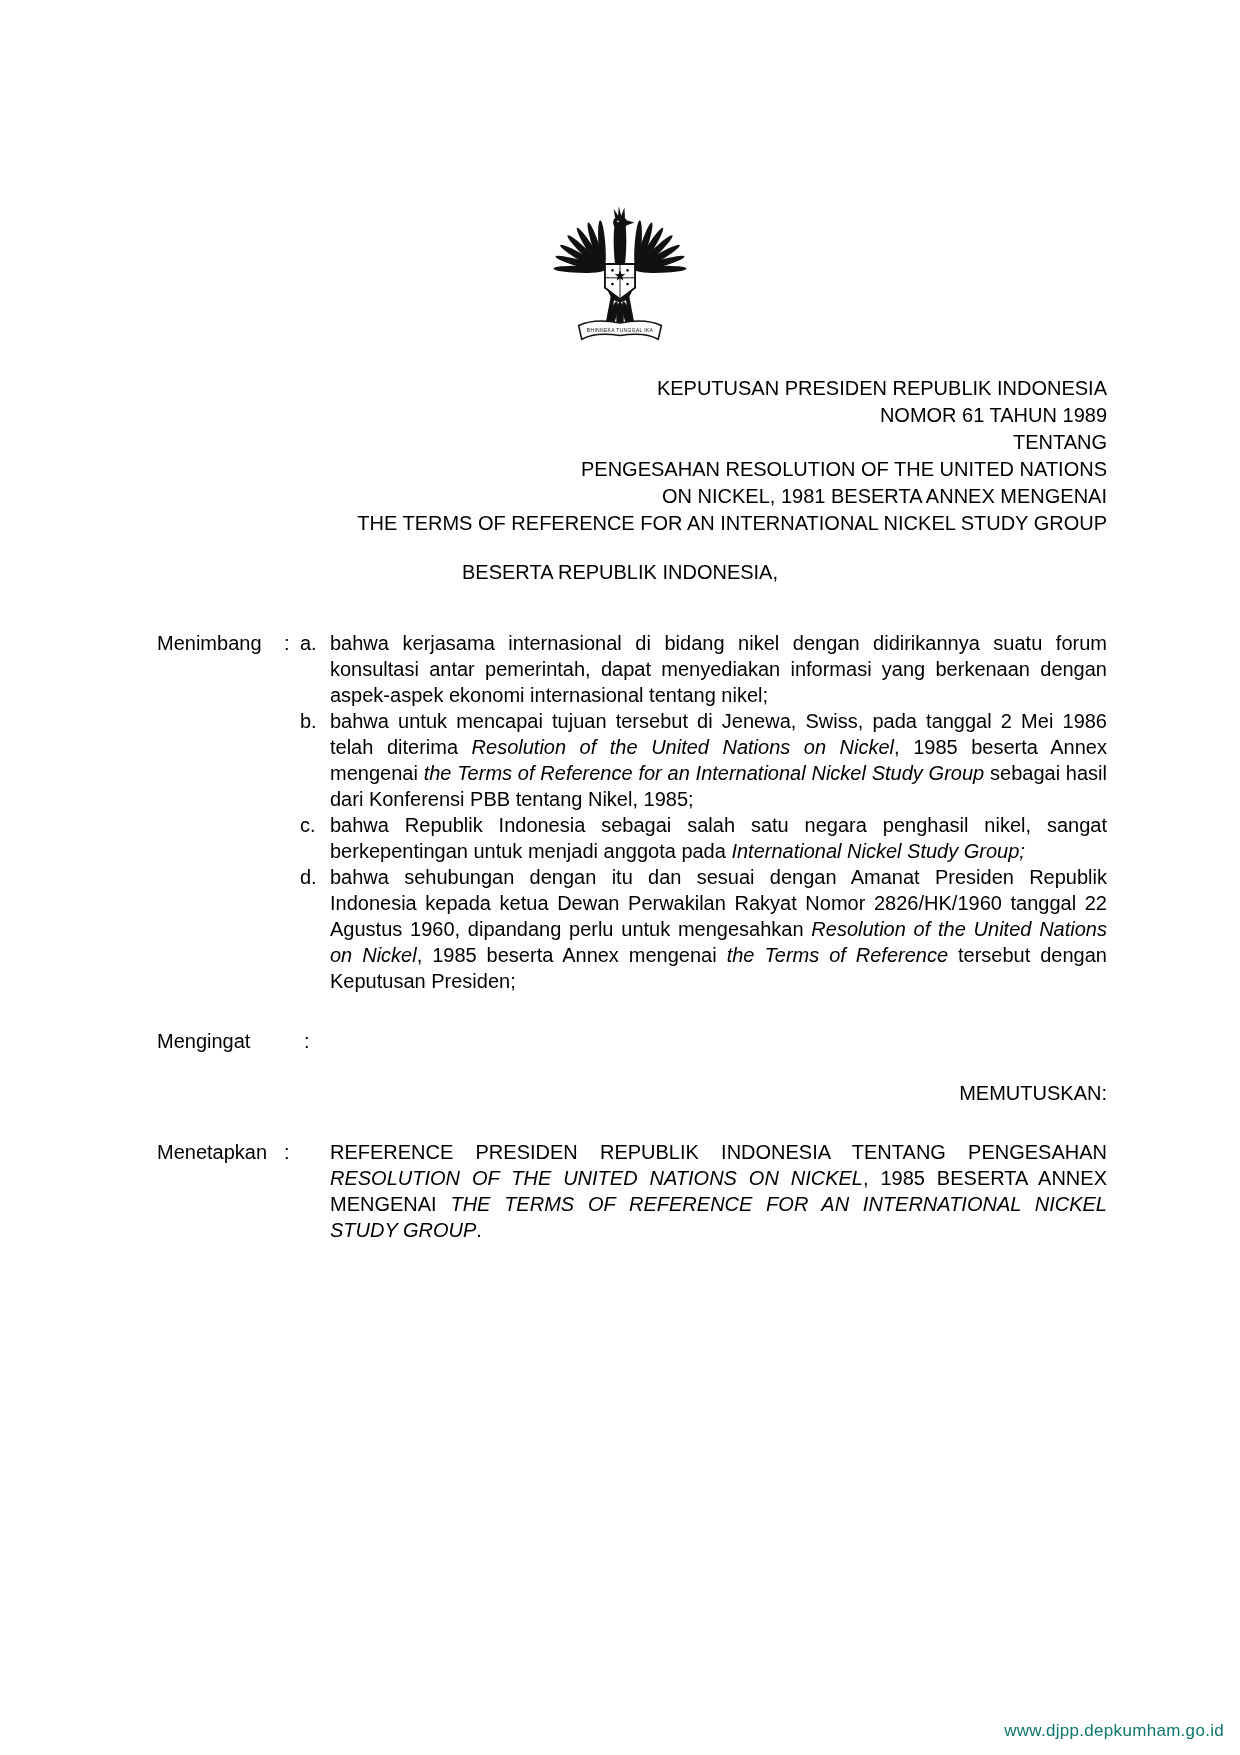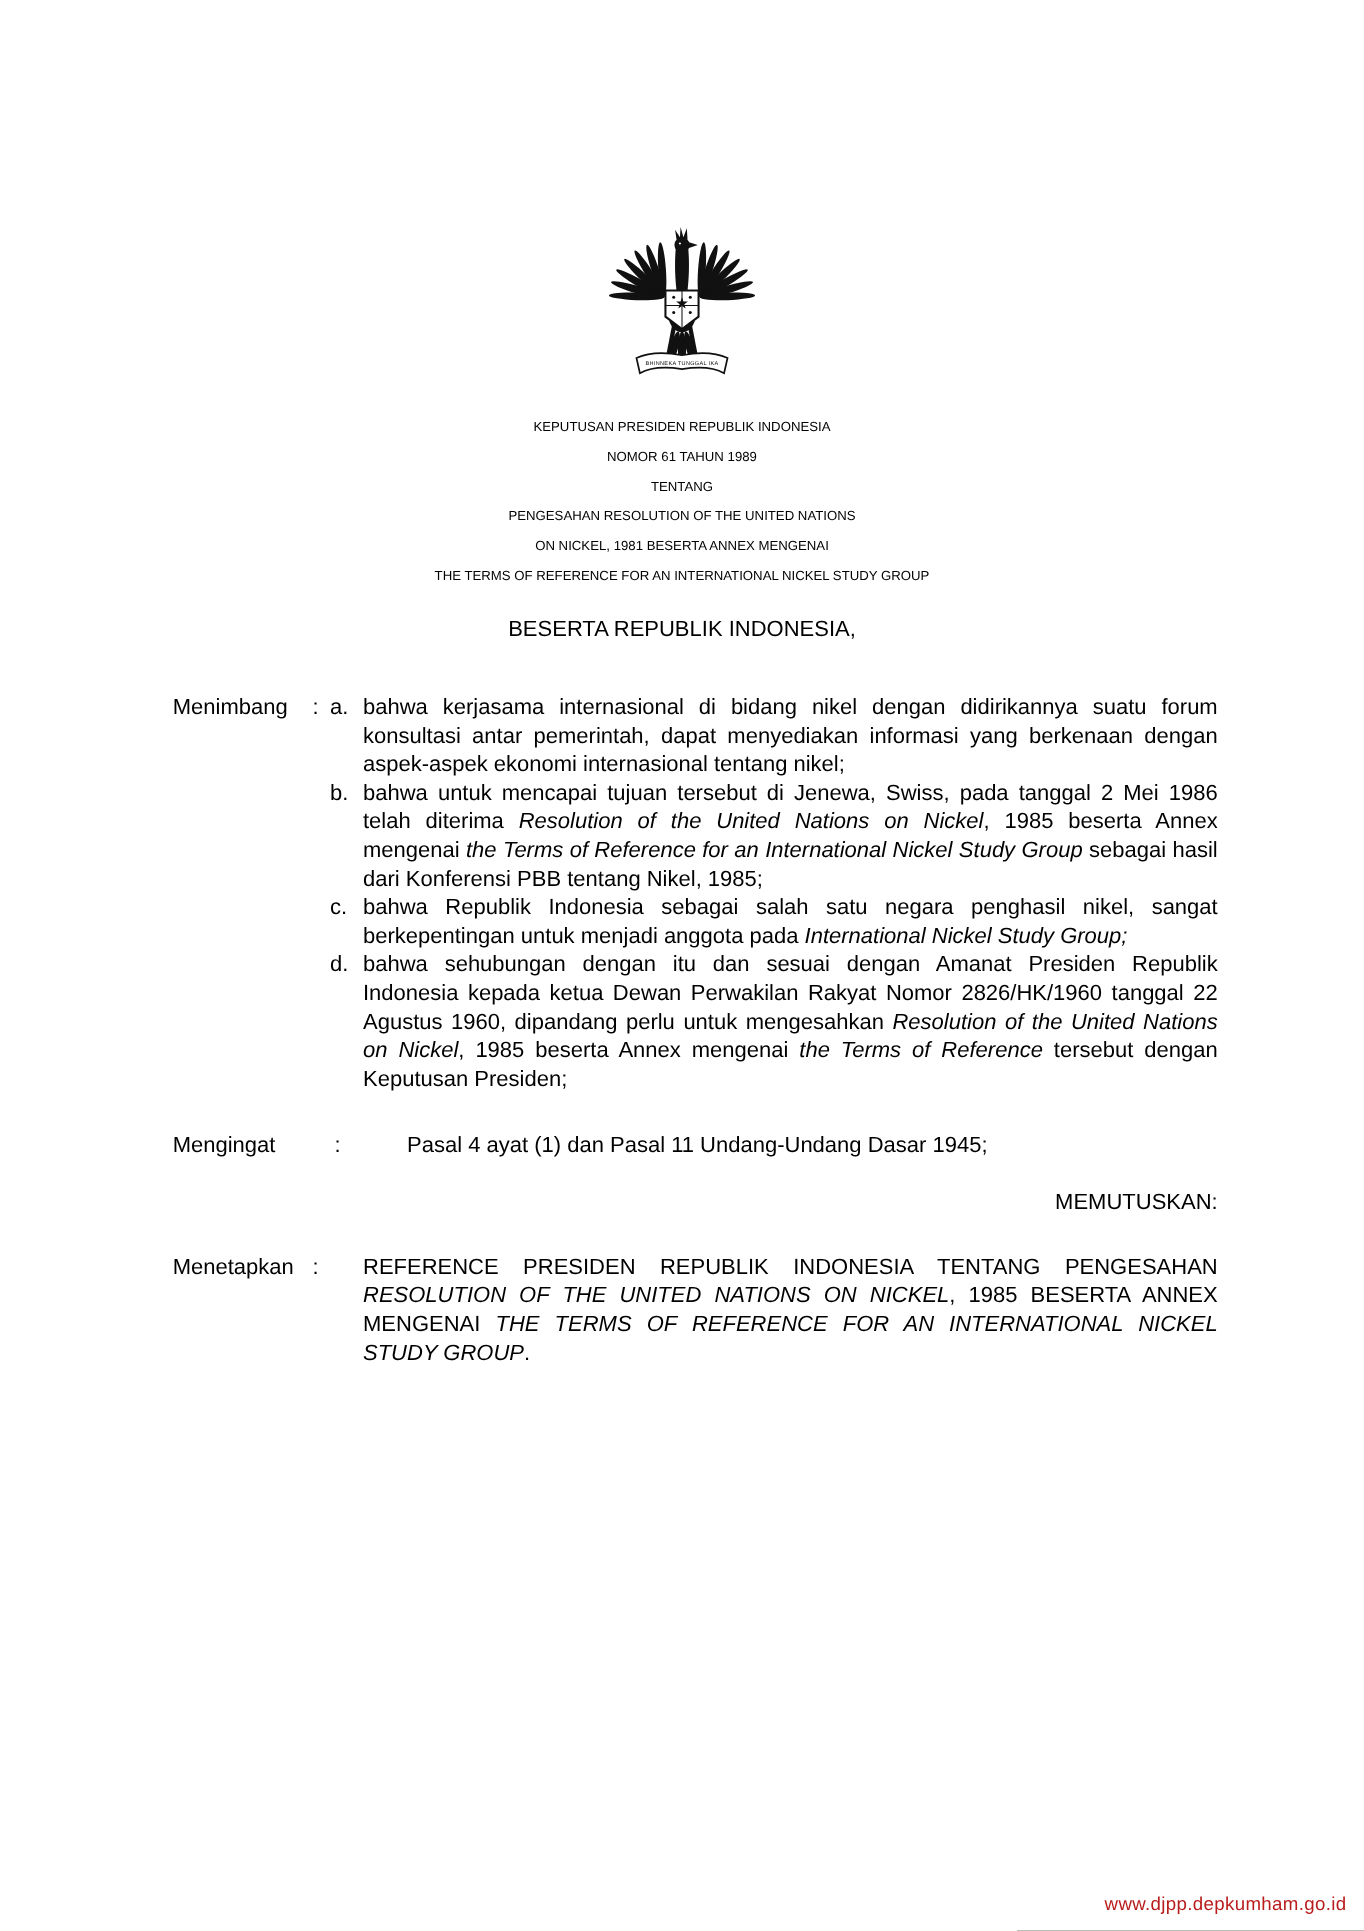--- a/index.html
+++ b/index.html
@@ -13,22 +13,22 @@
     font-family:"Liberation Sans","DejaVu Sans",sans-serif;
     color:#000;
     overflow:hidden;
   }
   .content { padding:190px 133px 0 133px; }
 
   .emblem-wrap { width:138px; margin:0 auto 22px auto; }
   .emblem-wrap svg { display:block; width:100%; height:auto; }
 
   .title-block {
-    text-align:center;
-    font-size:12px; line-height:27px;
+    text-align:right;
+    font-size:20px; line-height:27px;
     margin-bottom:22px;
     white-space:nowrap;
   }
   .issuer-heading {
     text-align:center;
     font-size:20px; line-height:27px;
     margin-bottom:44px;
   }
 
   .section {
@@ -51,21 +51,21 @@
   .memutuskan-heading {
     text-align:right;
     font-size:20px; line-height:27px;
     margin-bottom:32px;
   }
 
   .watermark {
     position:absolute;
     right:16px; bottom:14px;
     font-size:17px;
-    color:#b91c1c;
+    color:#0f766e;
     letter-spacing:0.3px;
     text-align:right;
   }
 </style>
 </head>
 <body>
 
 <div class="page">
   <div class="content">
 
@@ -155,26 +155,20 @@
         <div class="item">
           <span class="marker">d.</span>
           <p><span>bahwa sehubungan dengan itu dan sesuai dengan Amanat Presiden Republik Indonesia kepada ketua Dewan Perwakilan Rakyat Nomor 2826/HK/1960 tanggal 22 Agustus 1960, dipandang perlu untuk mengesahkan </span><em>Resolution of the United Nations on Nickel</em><span>, 1985 beserta Annex mengenai </span><em>the Terms of Reference</em><span> tersebut dengan Keputusan Presiden;</span></p>
         </div>
       </div>
     </div>
 
     <div class="section sec-mengingat">
       <div class="section-label">Mengingat</div>
       <div class="section-colon">:</div>
-      <div class="section-body">
-        <div class="item">
-          <span class="marker"></span>
-          <p>Pasal 4 ayat (1) dan Pasal 11 Undang-Undang Dasar 1945;</p>
-        </div>
-      </div>
     </div>
 
     <div class="memutuskan-heading">MEMUTUSKAN:</div>
 
     <div class="section sec-menetapkan">
       <div class="section-label">Menetapkan</div>
       <div class="section-colon">:</div>
       <div class="section-body">
         <div class="item">
           <span class="marker"></span>

